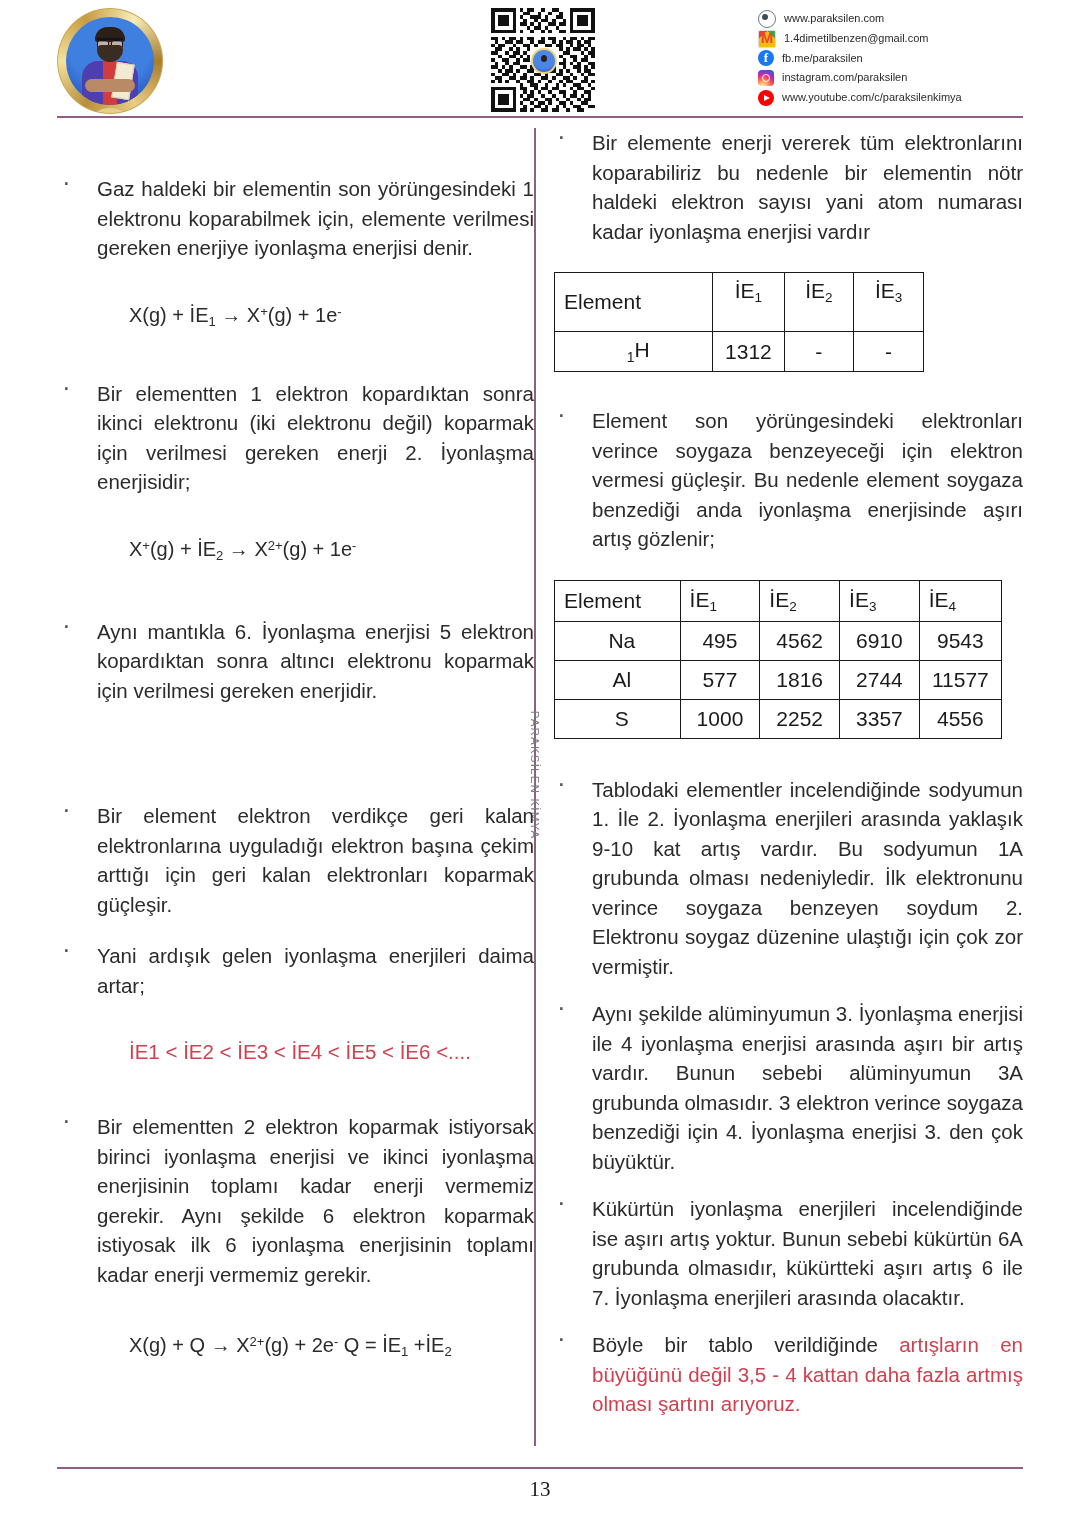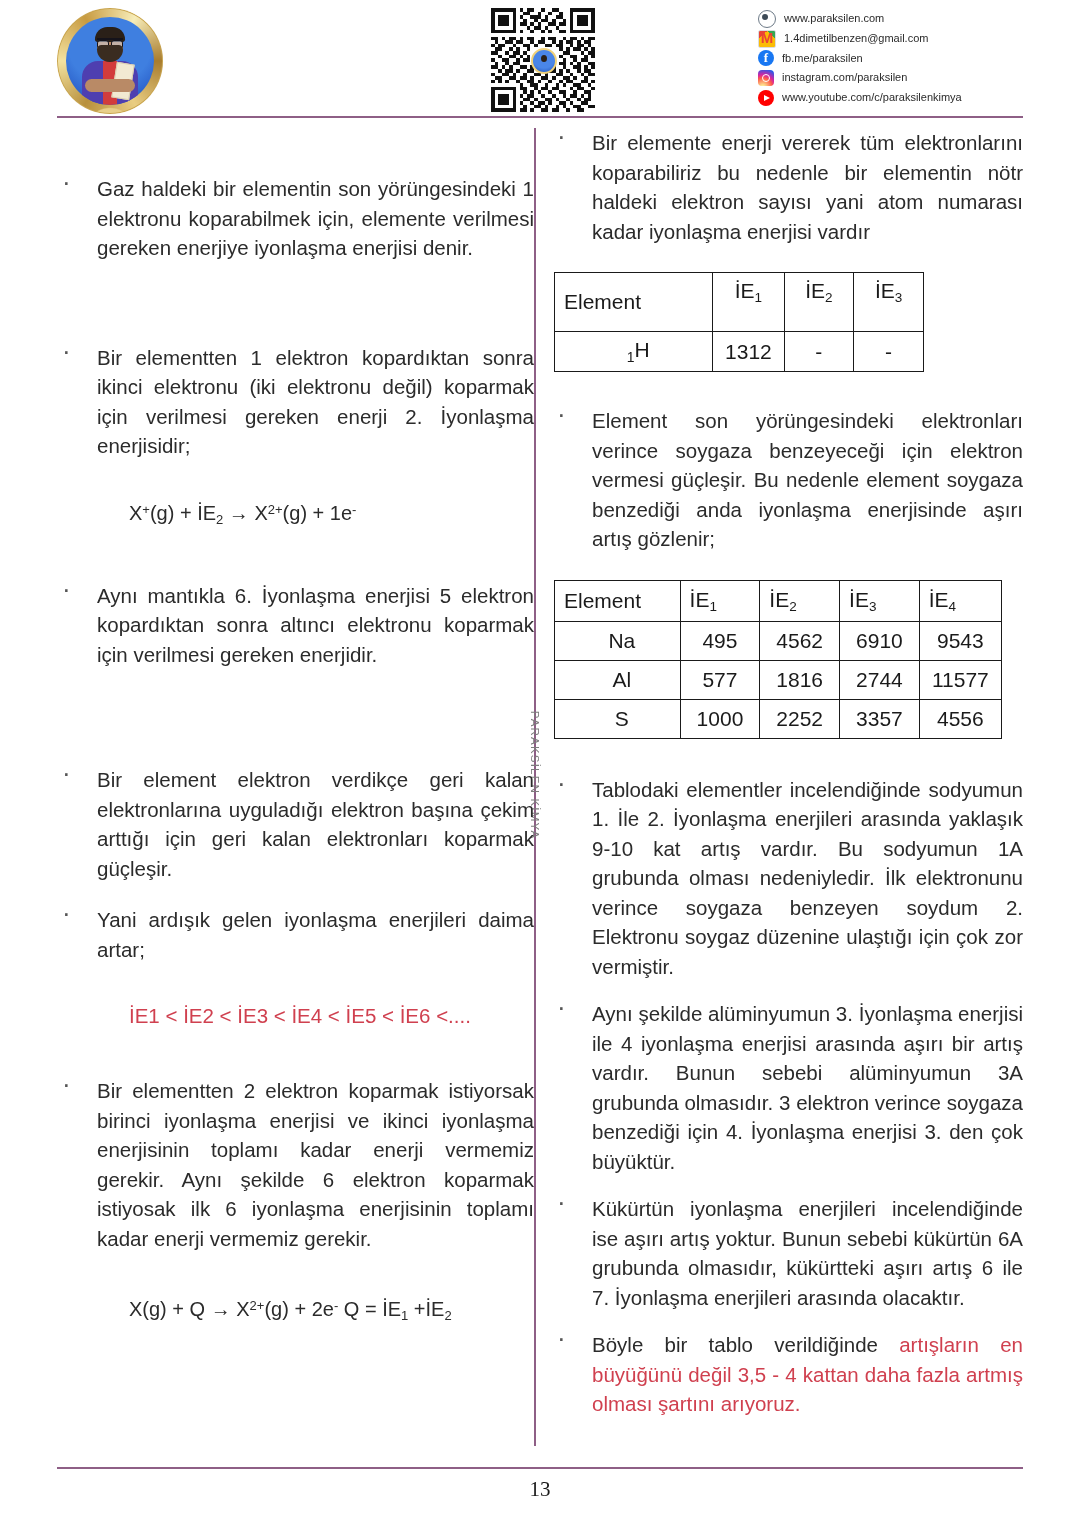--- a/index.html
+++ b/index.html
@@ -516,20 +516,23 @@
   <div class="col-left">
 
 
     <div class="sp-46"></div>
 
     <ul class="bullets">
       <li class="bullet">Gaz haldeki bir elementin son yörüngesindeki 1 elektronu koparabilmek için, elemente verilmesi gereken enerjiye iyonlaşma enerjisi denir.</li>
     </ul>
 
     <div class="sp-36"></div>
+    <div class="eq">
+      <span>X(g)  + İE</span><sub>1</sub><span> → X</span><sup>+</sup><span>(g) + 1e</span><sup>-</sup>
+    </div>
 
     <div class="sp-44"></div>
 
     <ul class="bullets">
       <li class="bullet">Bir elementten 1 elektron kopardıktan sonra ikinci elektronu (iki elektronu değil) koparmak için verilmesi gereken enerji 2. İyonlaşma enerjisidir;</li>
     </ul>
 
     <div class="sp-36"></div>
     <div class="eq">
       <span>X</span><sup>+</sup><span>(g) + İE</span><sub>2</sub><span> → X</span><sup>2+</sup><span>(g) + 1e</span><sup>-</sup>

